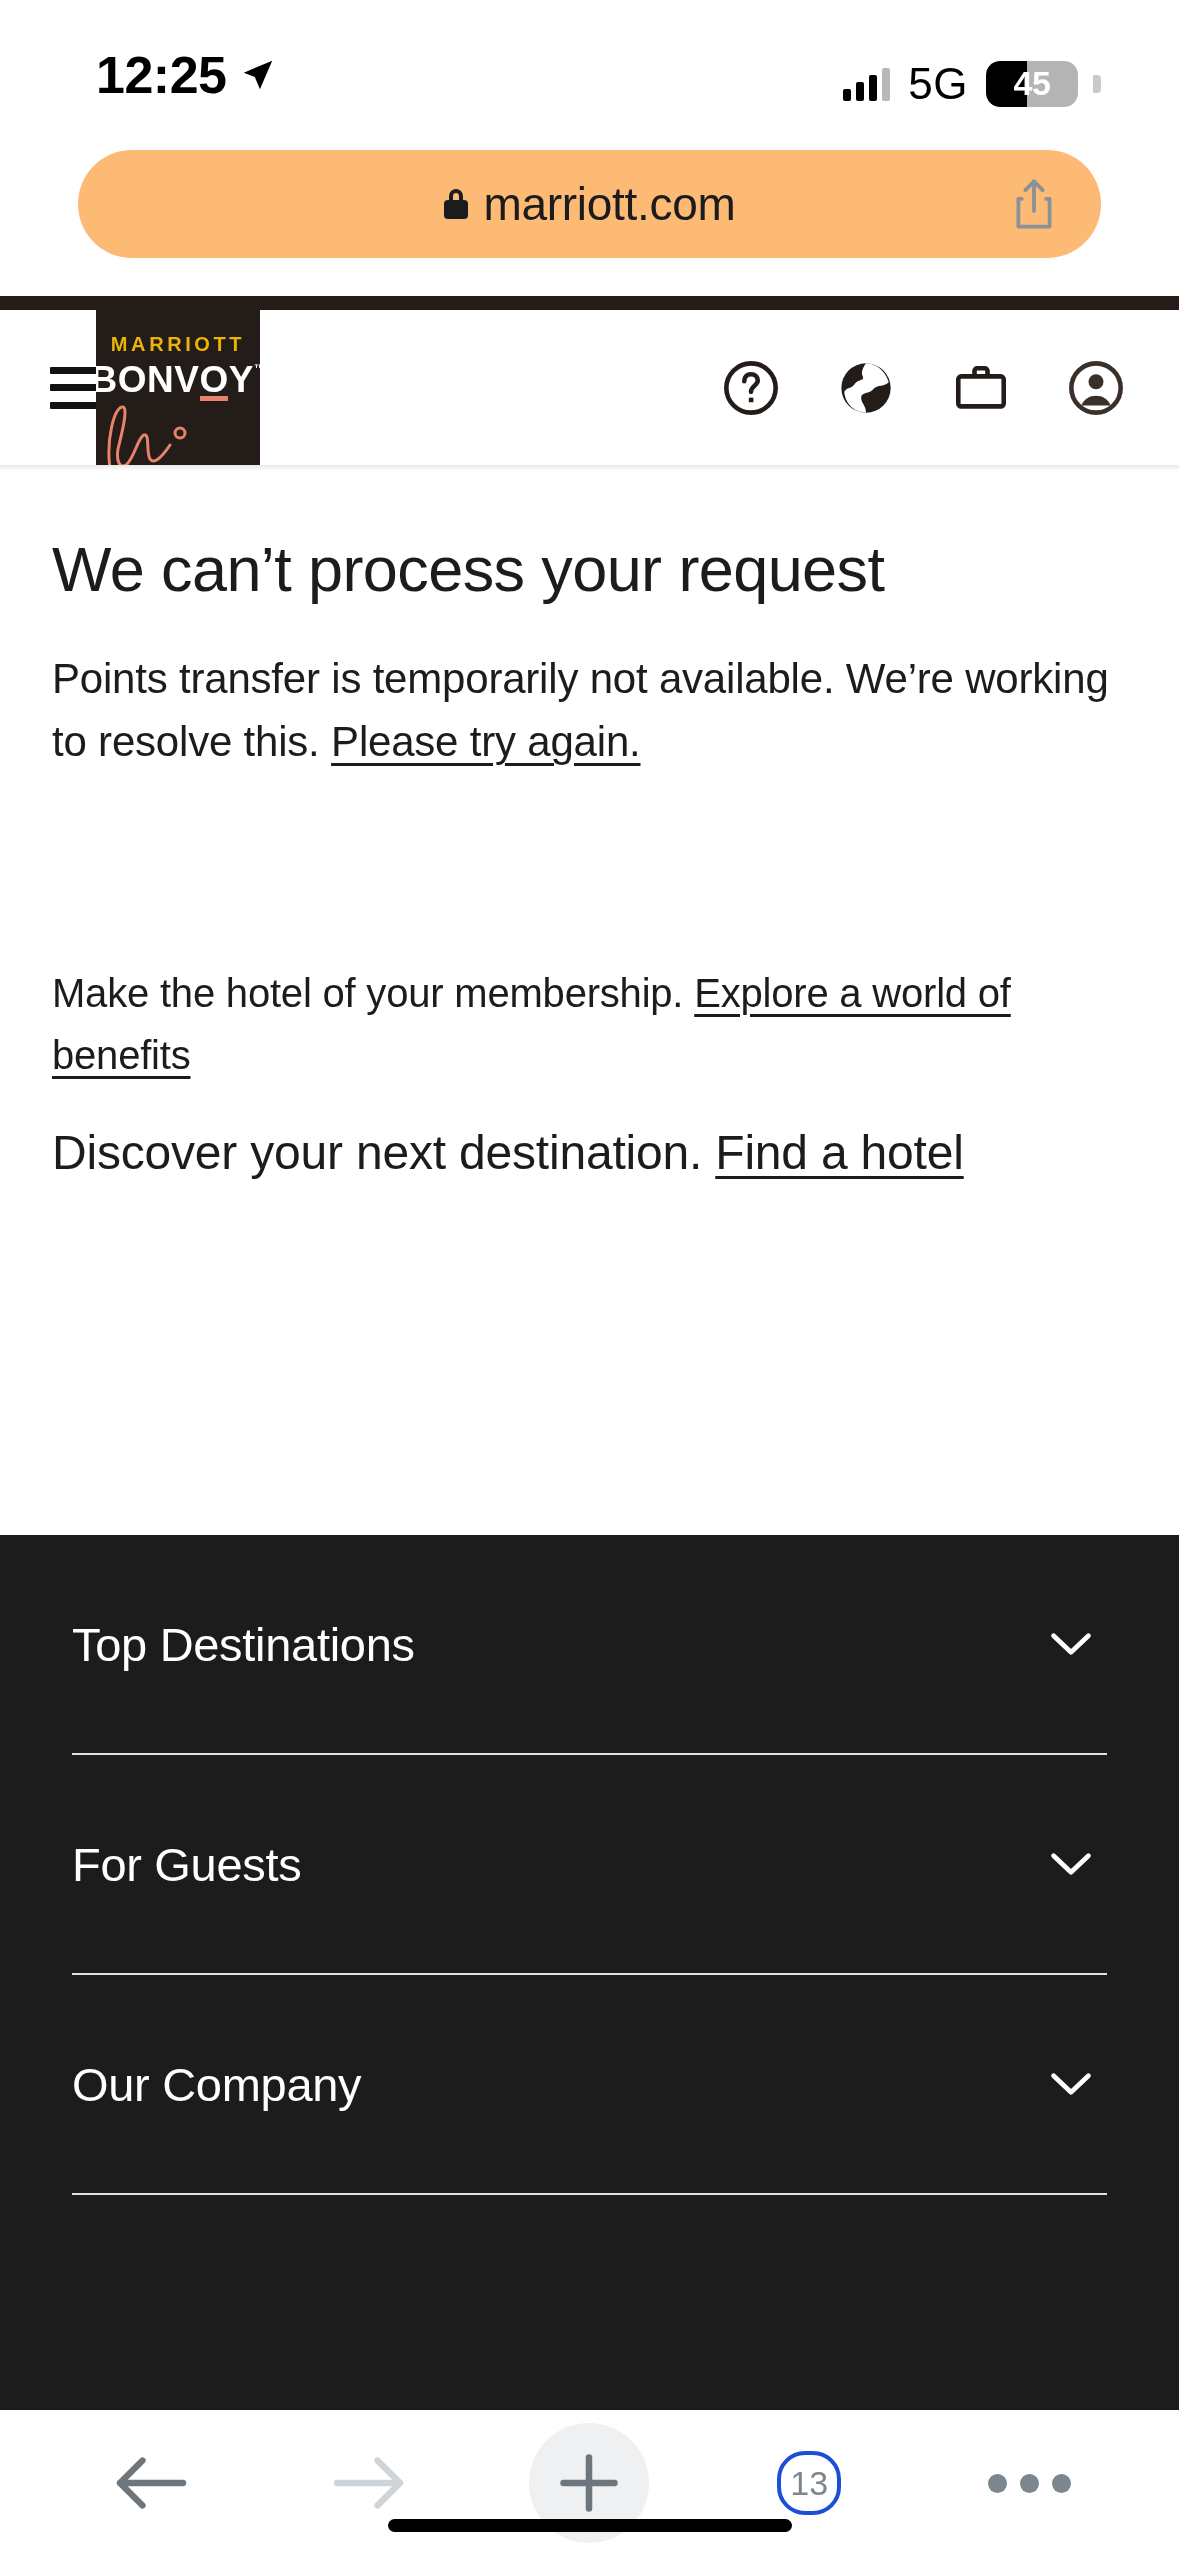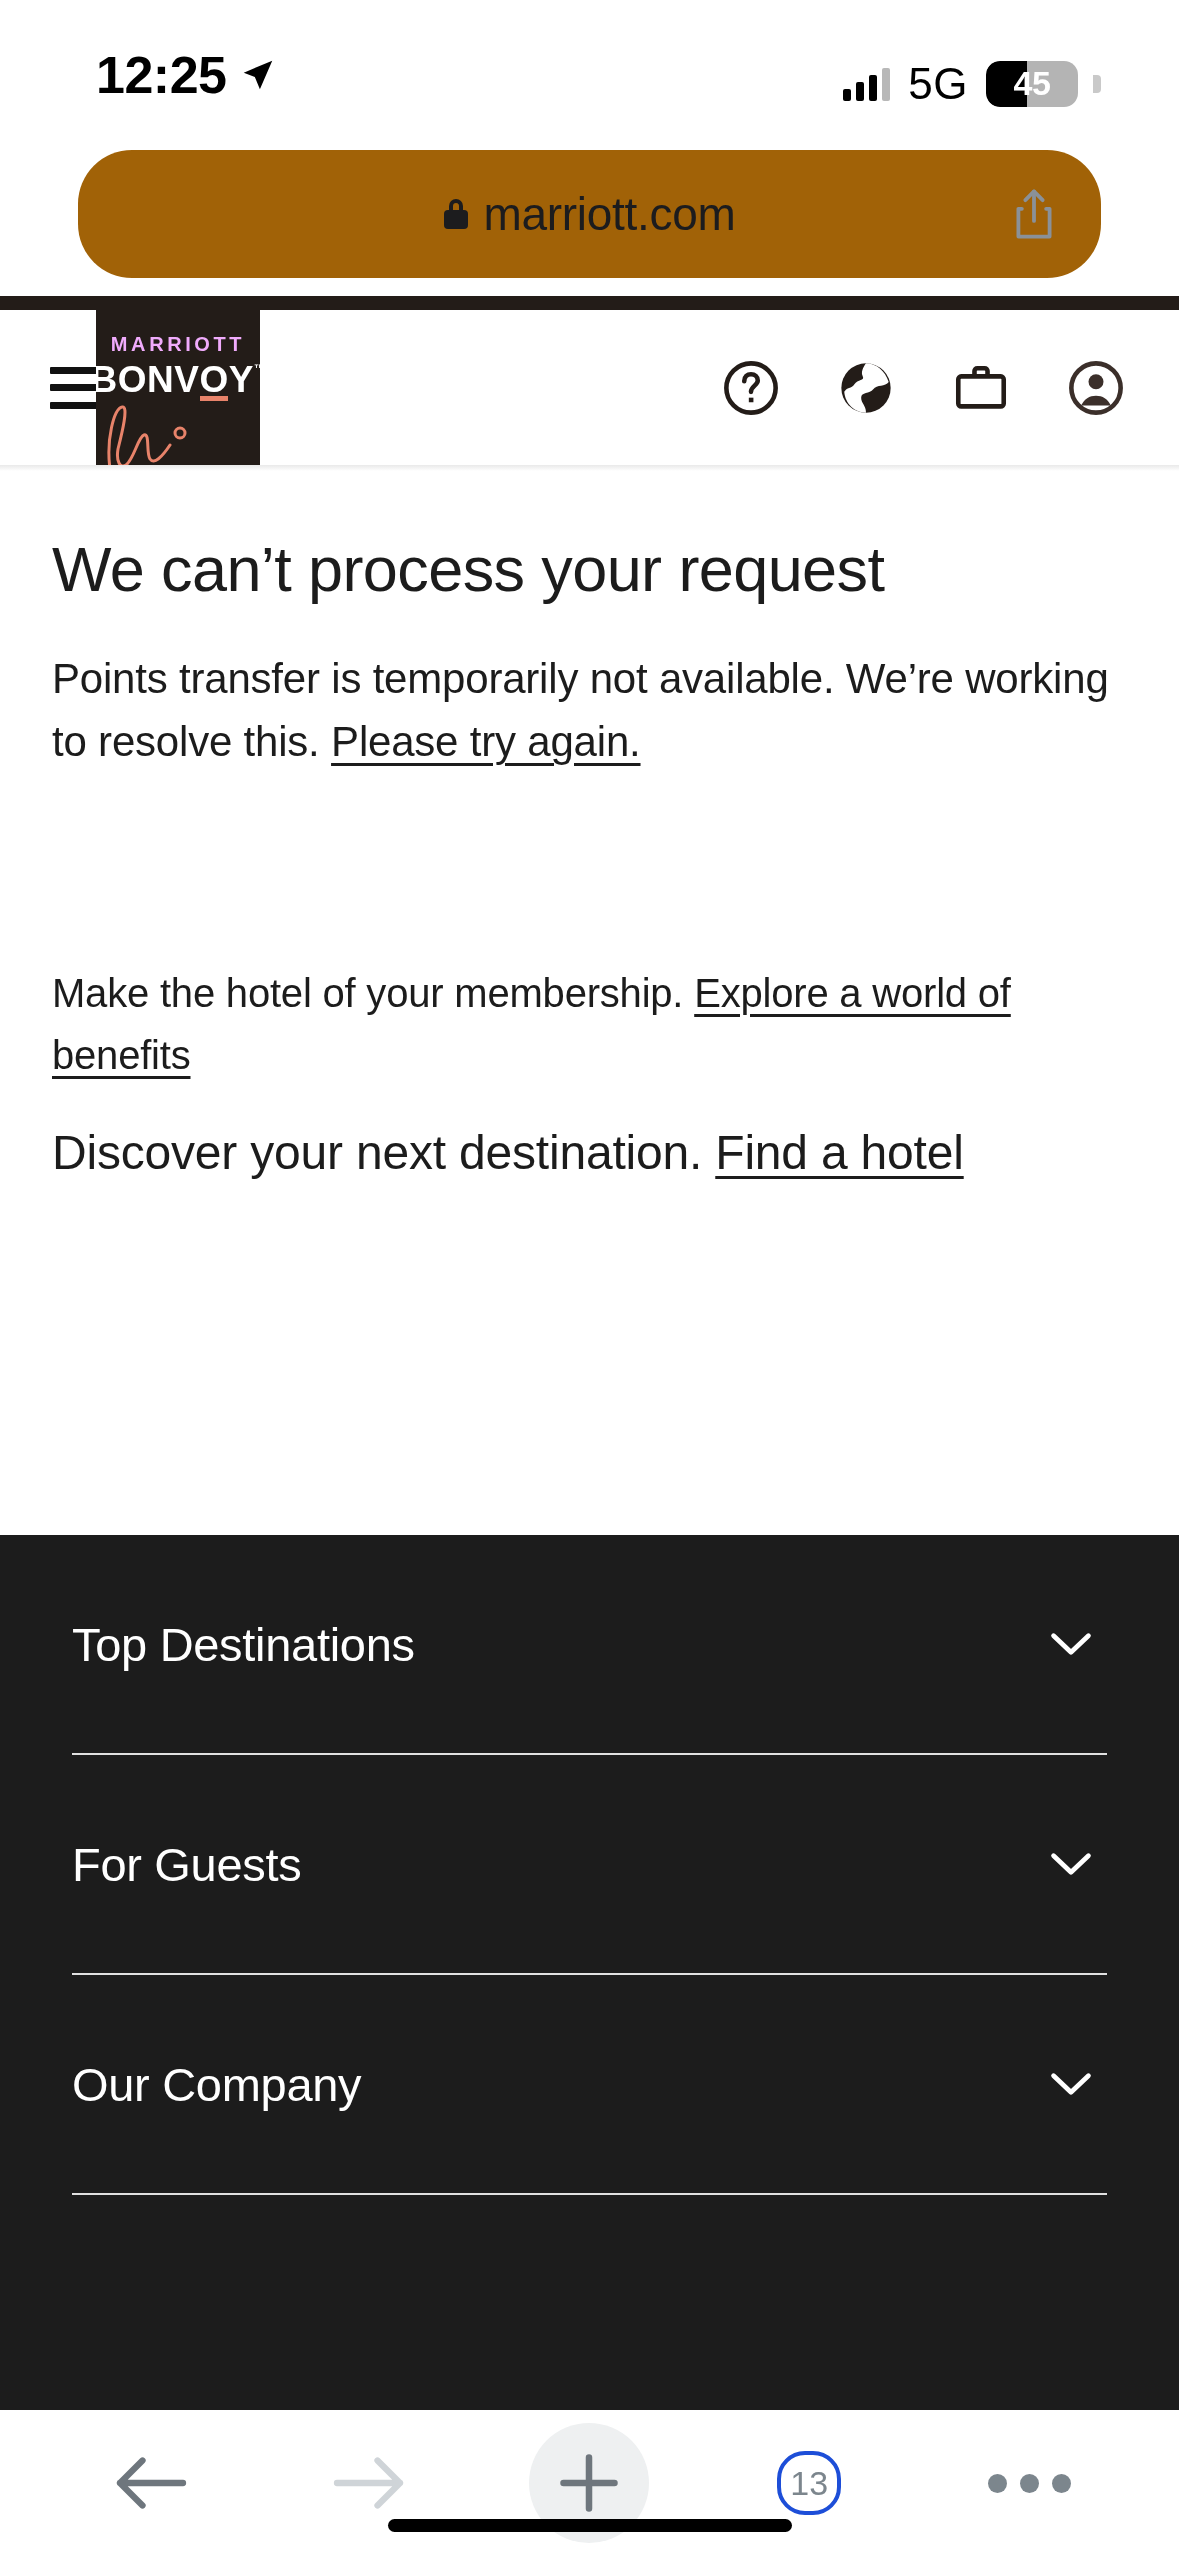--- a/index.html
+++ b/index.html
@@ -47,21 +47,21 @@
     width:8px; height:18px; background:#c9c9c9;
     border-radius:0 4px 4px 0; margin-left:3px;
   }
 
   
   .urlbar-wrap {
     position:absolute; top:150px; left:0; width:1179px; height:135px;
     display:flex; align-items:flex-start; justify-content:center;
   }
   .urlbar {
-    width:1023px; height:128px; background:#a16207; border-radius:54px;
+    width:1023px; height:108px; background:#fdba74; border-radius:54px;
     display:flex; align-items:center; justify-content:center;
     position:relative;
   }
   .urlbar .lockwrap { display:flex; align-items:center; gap:16px; }
   .lock-icon { width:24px; height:30px; position:relative; display:block; }
   .lock-icon .body { position:absolute; bottom:0; left:0; width:24px; height:19px; background:#1c1c1e; border-radius:4px; }
   .lock-icon .shackle { position:absolute; top:0; left:5px; width:14px; height:14px;
       border:4px solid #1c1c1e; border-bottom:none; border-radius:7px 7px 0 0; }
   .url-text { font-size:46px; color:#1c1c1e; letter-spacing:-0.3px; }
   .share-btn { position:absolute; right:46px; top:50%; transform:translateY(-50%);
@@ -78,21 +78,21 @@
   .hamburger { margin-left:50px; width:56px; height:42px;
       display:flex; flex-direction:column; justify-content:space-between; cursor:pointer; }
   .hamburger span { display:block; height:7px; background:#111; border-radius:1px; }
   .logo-block {
     position:absolute; left:96px; top:0; width:164px; height:155px;
     background:#231c18; overflow:hidden;
     display:flex; flex-direction:column; align-items:center; justify-content:flex-start;
     padding-top:24px;
   }
   .logo-squiggle { position:absolute; left:-4px; bottom:-8px; width:150px; height:100px; pointer-events:none; }
-  .logo-marriott { position:relative; z-index:2; color:#f0abfc; font-size:20px; font-weight:700;
+  .logo-marriott { position:relative; z-index:2; color:#eab308; font-size:20px; font-weight:700;
       letter-spacing:3.6px; line-height:1; }
   .logo-bonvoy { position:relative; z-index:2; color:#fff; font-size:37px; font-weight:700;
       letter-spacing:0.5px; line-height:1; margin-top:7px; display:flex; align-items:flex-start; }
   .logo-bonvoy .o-mark { position:relative; display:inline-block; }
   .logo-bonvoy .o-mark::after {
     content:""; position:absolute; left:1px; right:1px; bottom:-3px; height:5px; background:#e8836a;
   }
   .logo-tm { font-size:11px; font-weight:700; margin-top:2px; }
 
   .header-icons { position:absolute; right:54px; top:50%; transform:translateY(-50%);

